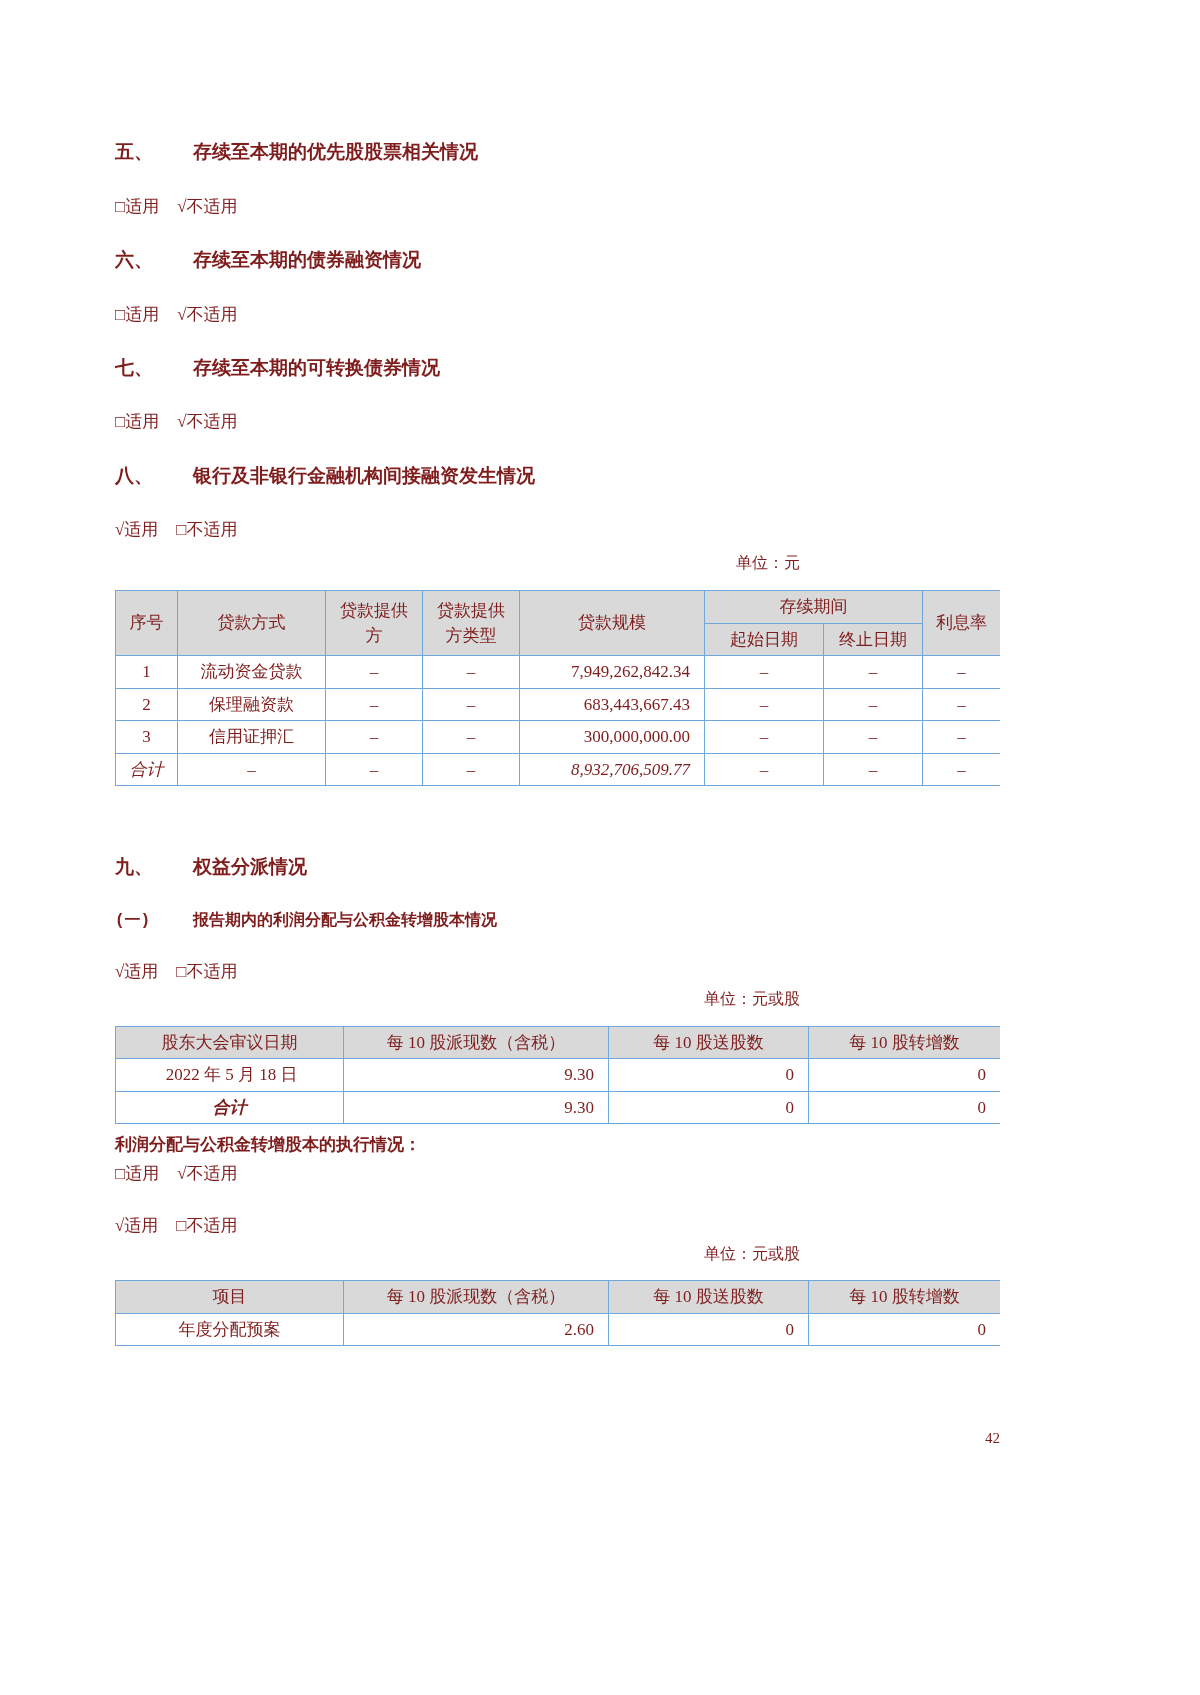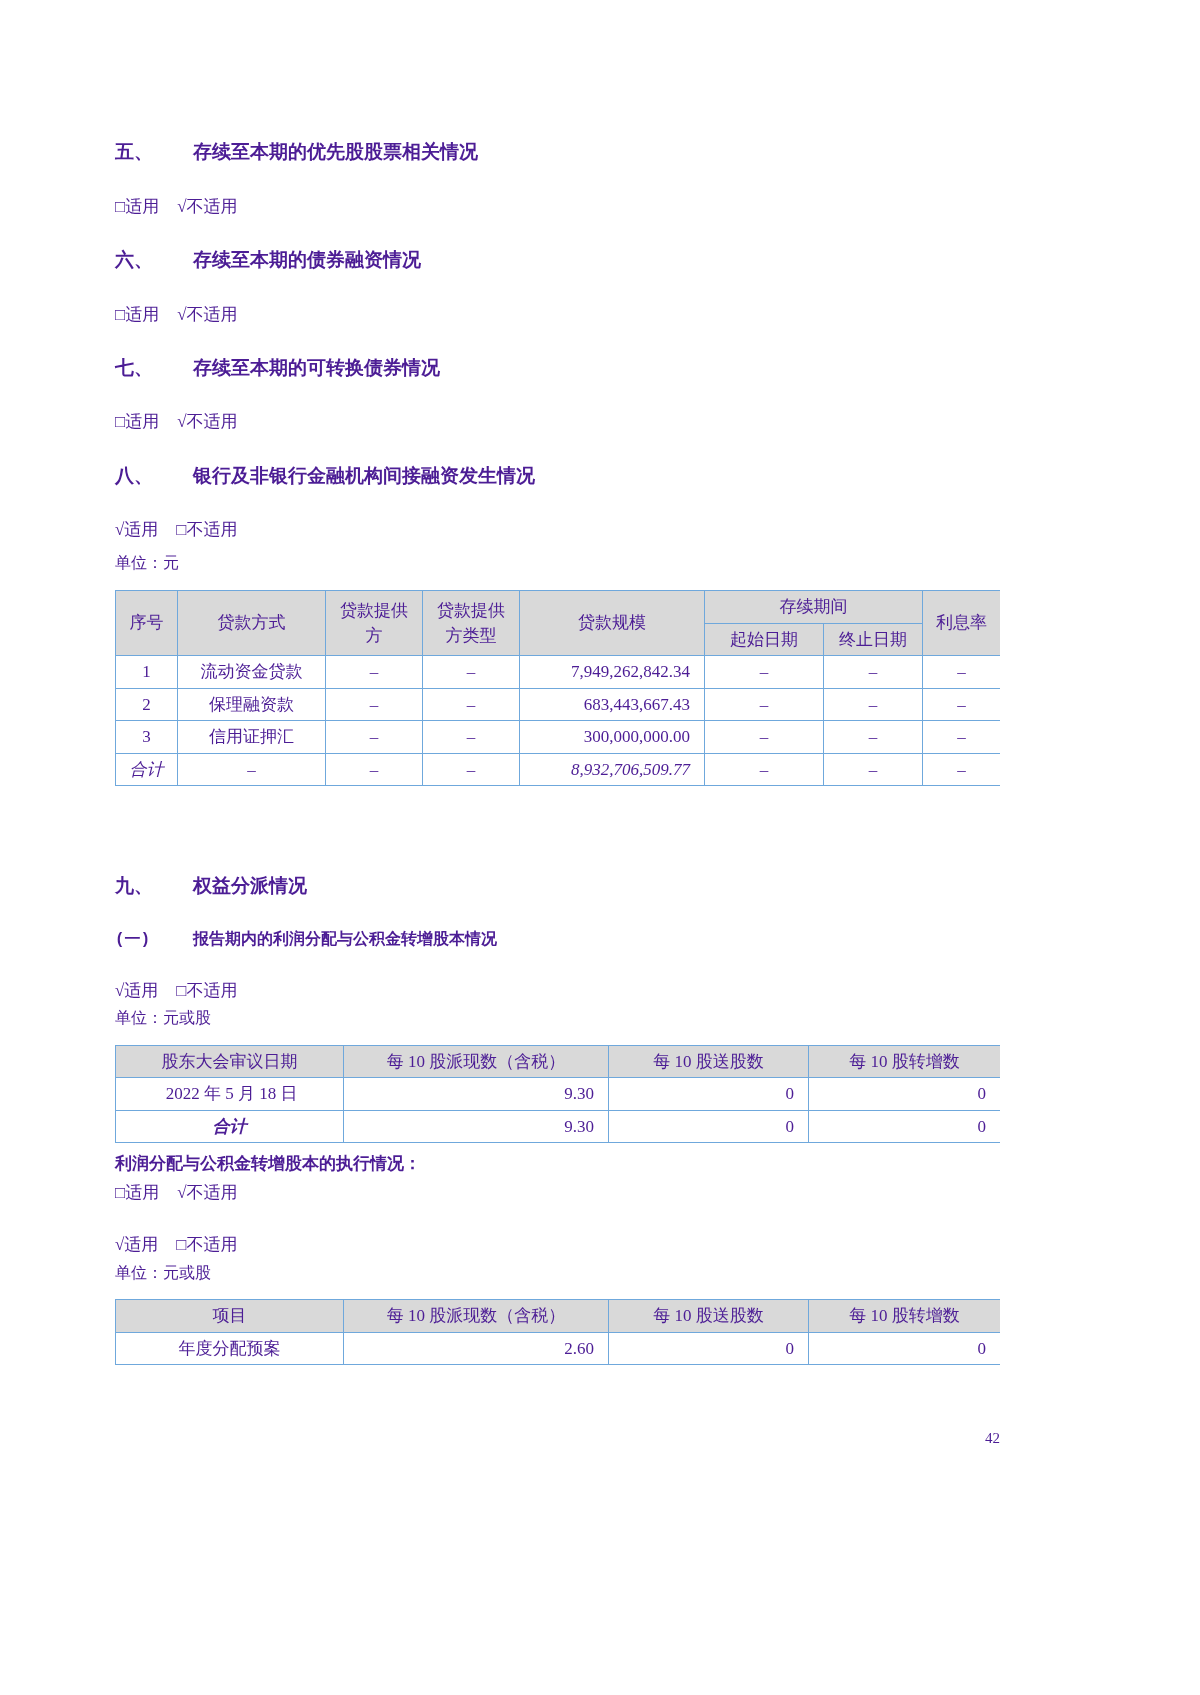--- a/index.html
+++ b/index.html
@@ -3,21 +3,21 @@
 <meta charset="utf-8">
 <style>
   html,body { margin:0; padding:0; background:#fff; }
   .page {
     position:relative;
     width:1000px; height:1695px;
     background:#ffffff;
     box-sizing:border-box;
     padding:140px 200px 0 115px;
     font-family:"Liberation Serif", serif;
-    color:#4c1d95;
+    color:#7f1d1d;
     overflow:hidden;
   }
   
   .sec {
     font-family:"Liberation Sans", sans-serif;
     font-weight:bold;
     font-size:19px;
     line-height:1.25;
     margin-top:30px;
   }
@@ -28,21 +28,21 @@
     font-weight:bold;
     font-size:16px;
     line-height:1.25;
     margin-top:32px;
   }
   .subsec .num { display:inline-block; min-width:78px; }
   
   .chk { font-size:17px; line-height:1.3; margin-top:32px; }
   .chk span { margin-right:18px; }
   
-  .unit { font-size:16px; line-height:1.3; margin-top:12px; }
+  .unit { text-align:right; font-size:16px; line-height:1.3; margin-top:12px; }
   
   table { width:100%; border-collapse:collapse; table-layout:fixed; margin-top:16px; }
   th, td {
     border:1px solid #6fa8dc;
     font-size:17px;
     font-weight:normal;
     text-align:center;
     vertical-align:middle;
     padding:3px 6px;
     line-height:1.5;
@@ -160,21 +160,21 @@
         <td>–</td>
         <td>–</td>
         <td class="right">8,932,706,509.77</td>
         <td>–</td>
         <td>–</td>
         <td>–</td>
       </tr>
     </tbody>
   </table>
 
-  <div class="sec" style="margin-top:88px;">
+  <div class="sec" style="margin-top:69px;">
     <span class="num">九、</span><span>权益分派情况</span>
   </div>
 
   <div class="subsec">
     <span class="num">(一)</span><span>报告期内的利润分配与公积金转增股本情况</span>
   </div>
   <div class="chk" style="margin-top:30px;">
     <span>√适用</span><span>□不适用</span>
   </div>
 

